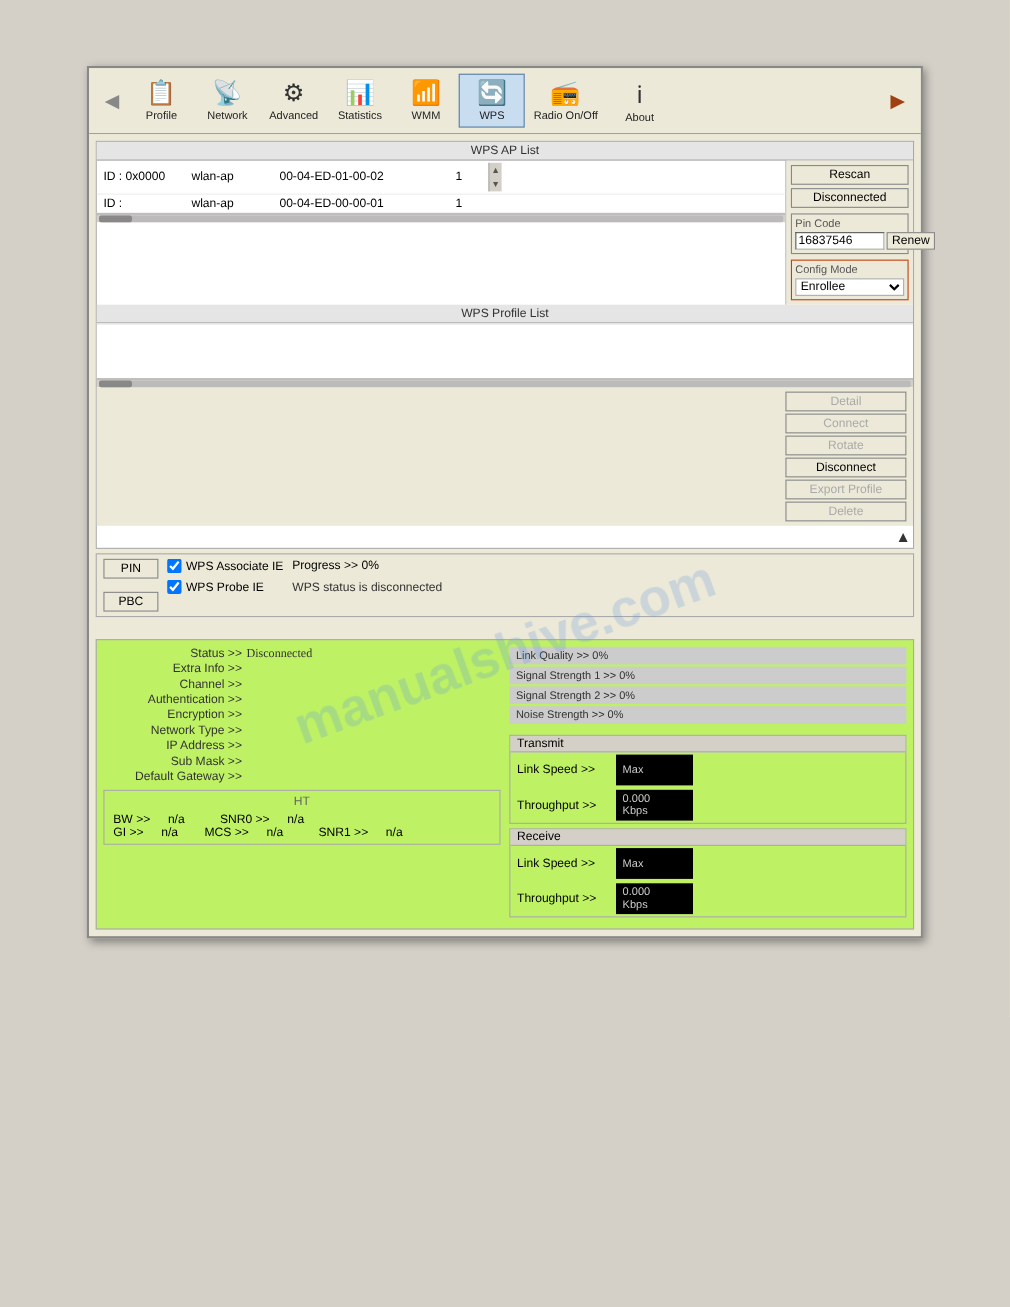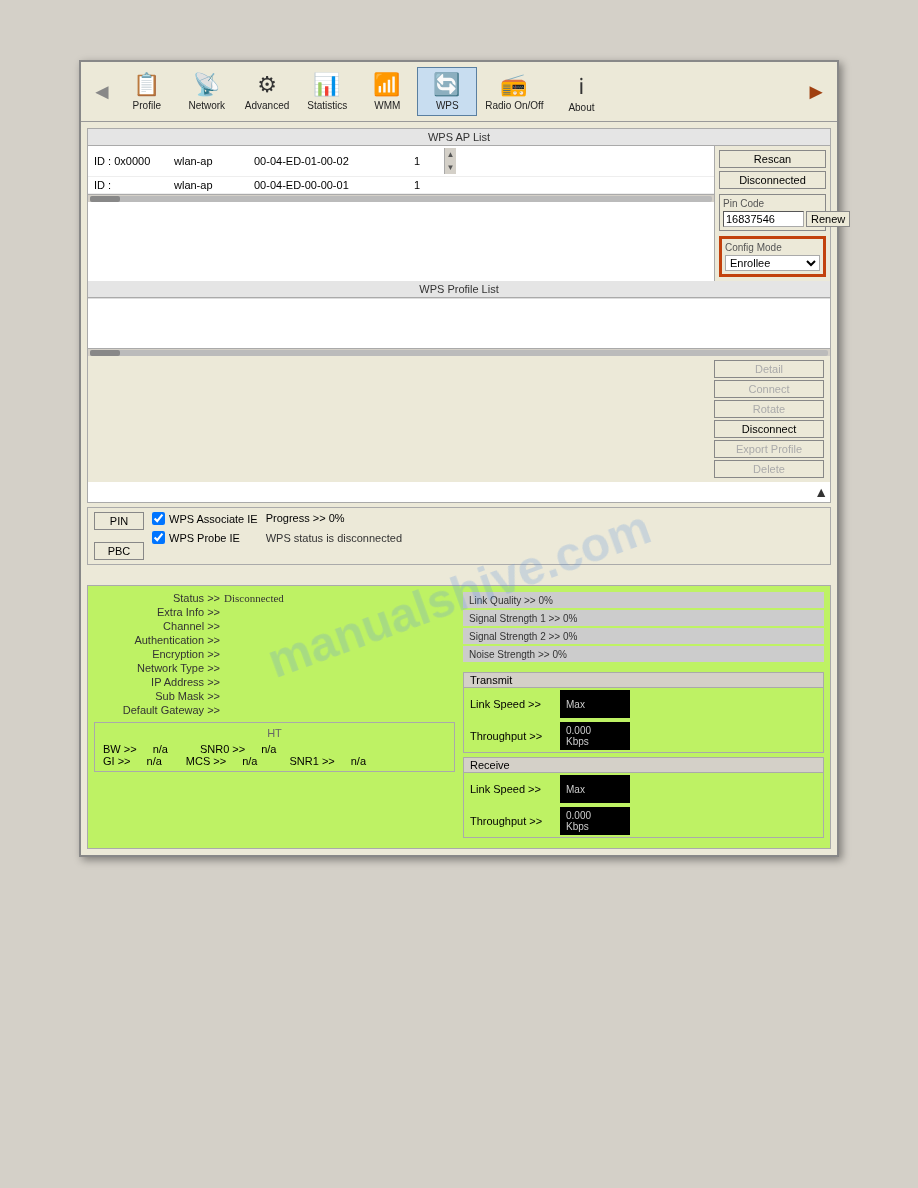--- a/index.html
+++ b/index.html
@@ -161,21 +161,21 @@
       padding: 1px 2px;
     }
     .renew-btn {
       background: #ece9d8;
       border: 1px solid #888;
       padding: 1px 4px;
       font-size: 11px;
       cursor: pointer;
     }
     .config-mode-group {
-      border: 3px solid #c2410c;
+      border: 1px solid #c2410c;
       padding: 3px;
       margin-top: 2px;
     }
     .config-mode-label {
       font-size: 10px;
       color: #555;
       margin-bottom: 2px;
     }
     .config-select {
       width: 100%;

